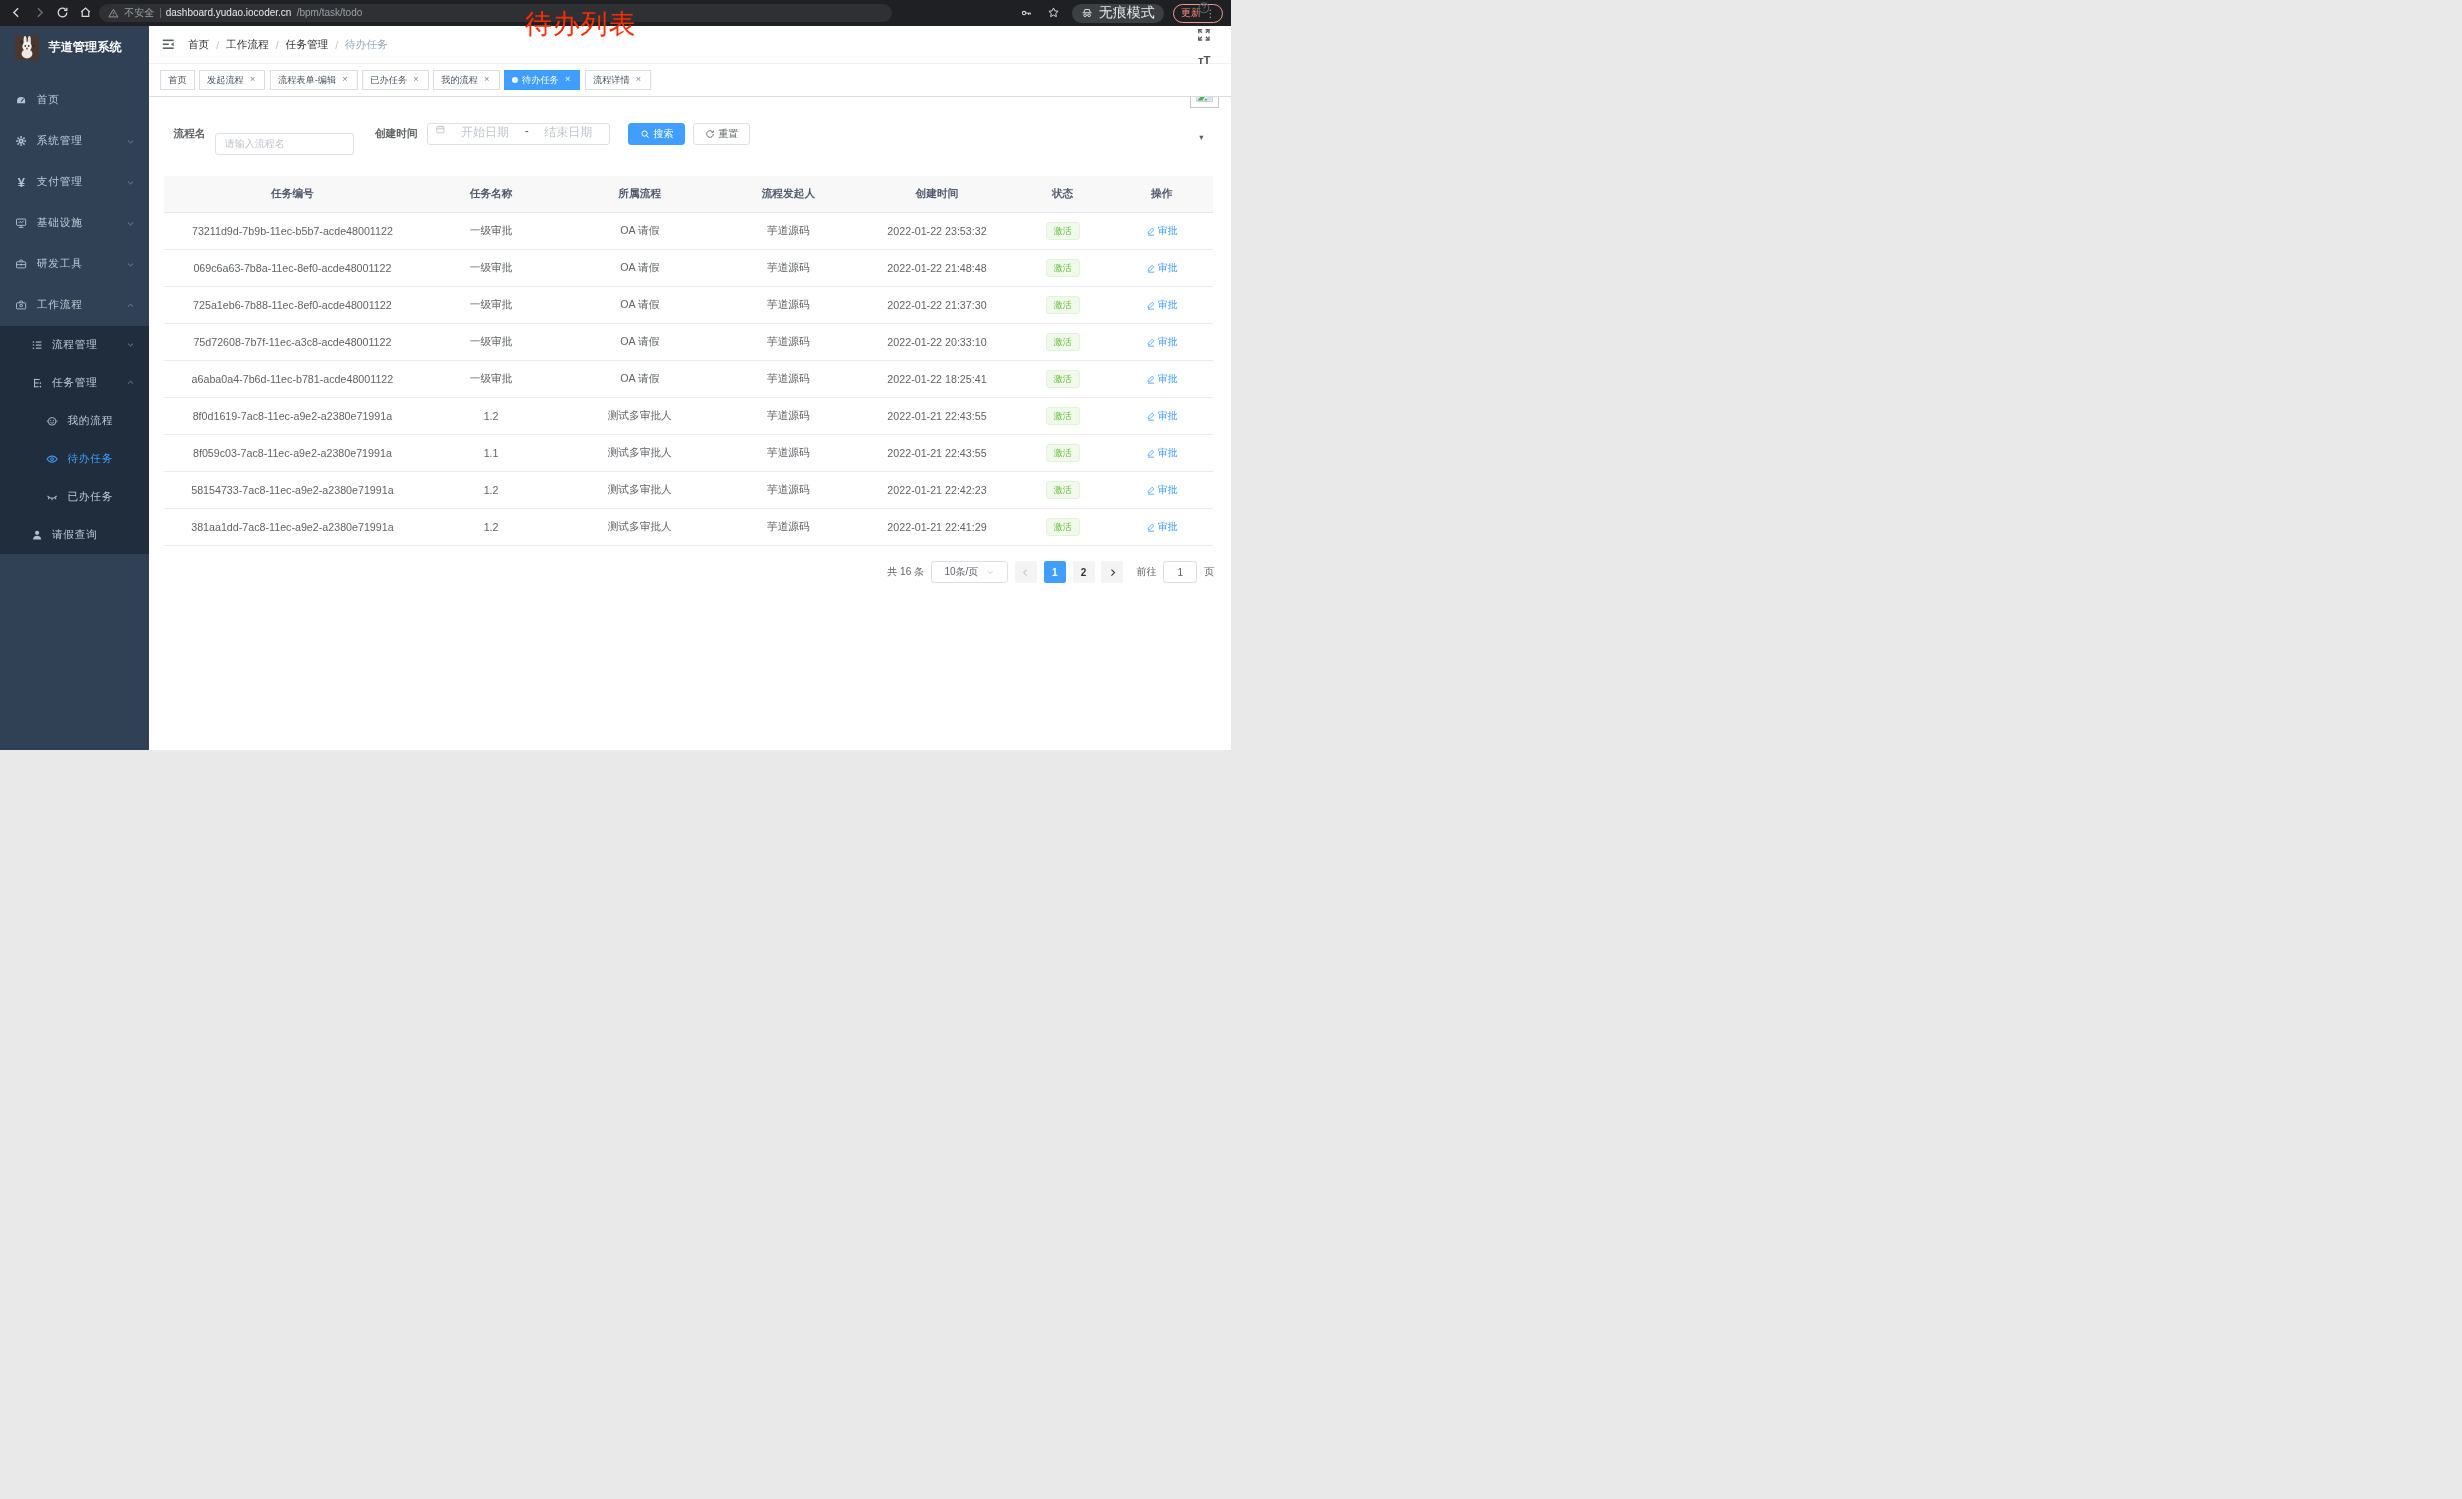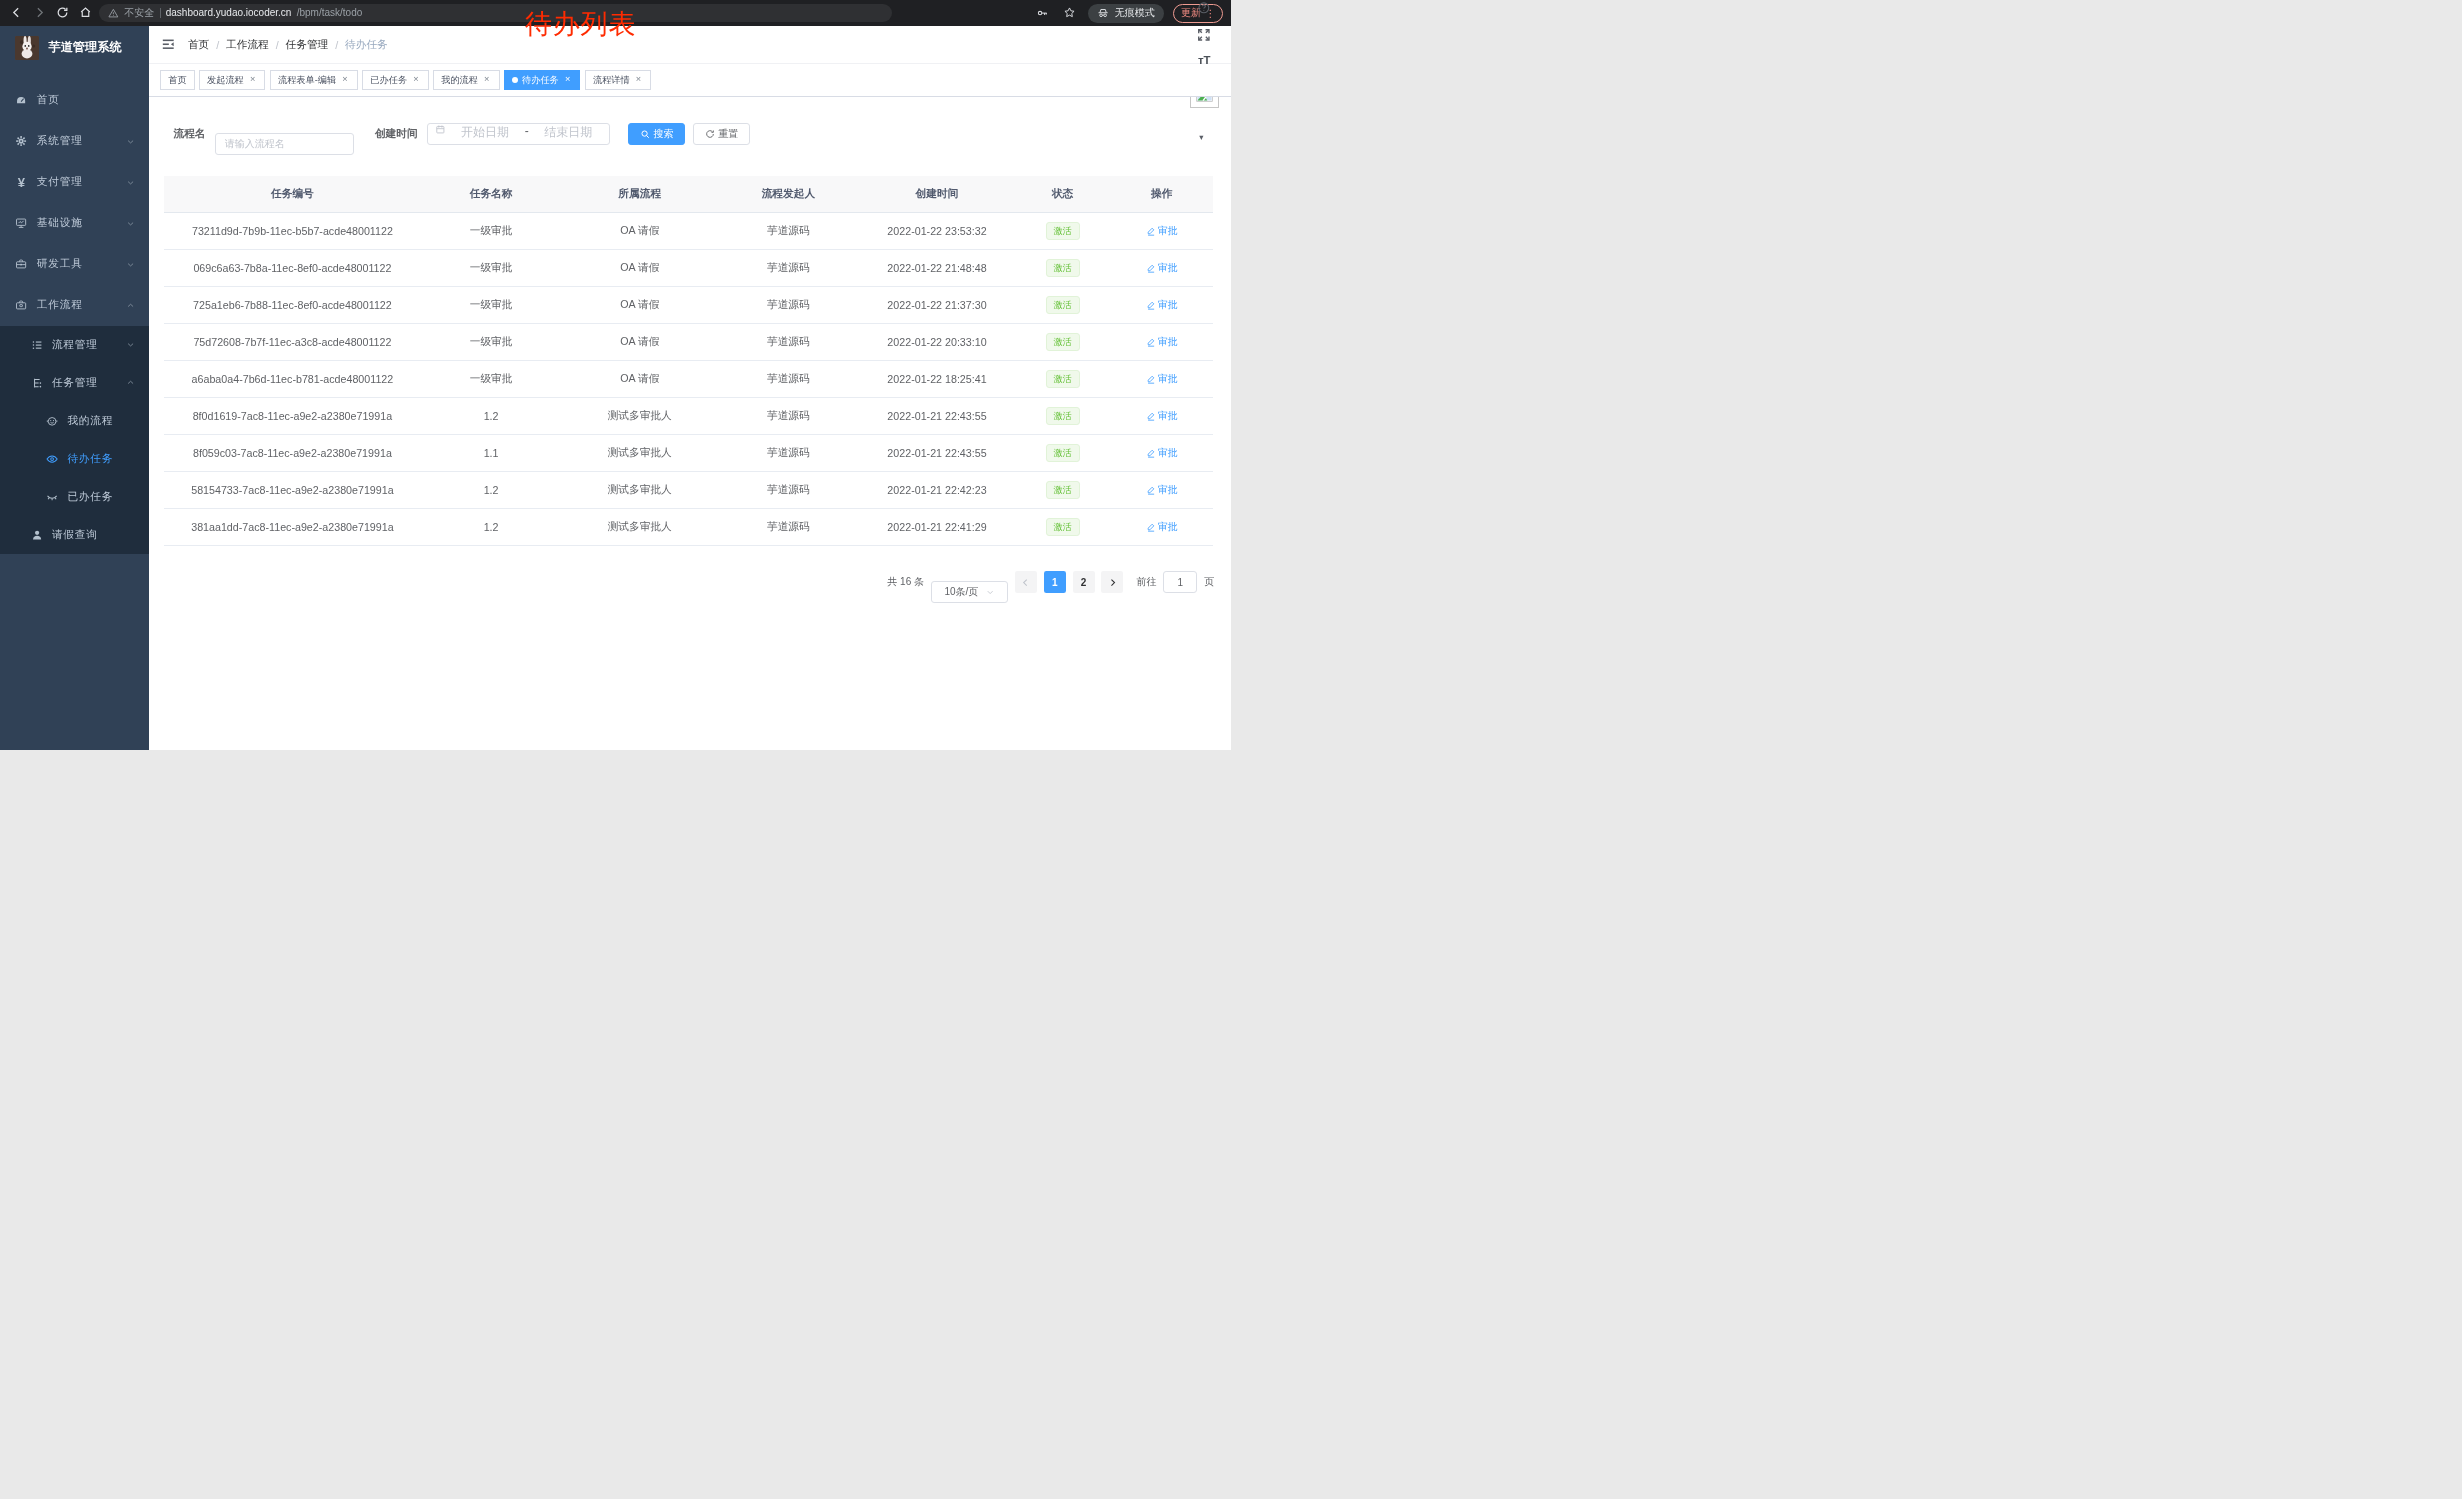--- a/index.html
+++ b/index.html
@@ -8,21 +8,21 @@
 
   
   .chrome { height:26px; background:#1f2023; display:flex; align-items:center; padding:0 7.6px; gap:4.6px;text-align:right; }
   .chrome .navbtn { width:18.3px; height:18.3px; display:flex; align-items:center; justify-content:center; color:#dadce0; flex:0 0 auto; }
   .chrome .navbtn.disabled { color:#717579; }
   .urlbar { flex:1; max-width:793px; height:18.3px; background:#2f3033; border-radius:10px; display:flex; align-items:center; padding:0 9.2px; gap:5.3px; color:#9aa0a6; font-size:10px; }
   .urlbar .sep { width:0.8px; height:10.7px; background:#5f6368; }
   .urlbar .host { color:#e8eaed; }
   .urlbar .path { color:#9aa0a6; }
   .chrome-right { margin-left:auto; display:flex; align-items:center; gap:9.2px; }
-  .incog-pill { display:flex; align-items:center; gap:5.3px; background:#3c4043; border-radius:10px; height:19px; padding:0 9.2px; color:#e8eaed; font-size:10px; }
+  .incog-pill { display:flex; align-items:center; gap:5.3px; background:#3c4043; border-radius:10px; height:19px; padding:0 9.2px; color:#e8eaed; font-size:14px; }
   .update-pill { display:flex; align-items:center; gap:4.6px; border:1.1px solid #ee9b91; border-radius:10px; height:19px; padding:0 6.9px; color:#f28b82; font-size:10px; }
   .update-pill .dots { font-size:10px; letter-spacing:0; color:#f28b82; }
 
   
   .app { display:flex; height:724px; }
 
   
   .sidebar { width:149px; background:#304156; flex:0 0 auto; color:#bfcbd9; overflow:hidden; }
   .logo-row { height:43px; display:flex; align-items:center; padding-left:15.3px; gap:9.2px; }
   .logo-img { width:24px; height:24px; border-radius:1.5px; background:#5a4336; position:relative; overflow:hidden; flex:0 0 auto; }
@@ -76,21 +76,21 @@
 
   
   .tbl { width:1049px; margin-top:20.6px; border-collapse:collapse; table-layout:fixed; font-size:10.7px; }
   .tbl th { background:#f8f8f9; color:#515a6e; font-weight:bold; height:37px; border-bottom:0.8px solid #e3e8ee; text-align:center; }
   .tbl td { height:37px; color:#606266; text-align:center; border-bottom:0.8px solid #e8ecf2; overflow:hidden; white-space:nowrap; }
   .badge { display:inline-block; padding:1.5px 6.9px; font-size:9.2px; color:#67c23a; background:#f0f9eb; border:0.8px solid #e1f3d8; border-radius:3.1px; }
   .act-link { color:#409eff; font-size:10px; display:inline-flex; align-items:center; gap:2.3px; cursor:pointer; }
 
   
   .pager { display:flex; align-items:center; justify-content:flex-end; gap:6.9px; margin:15.3px 1.5px 0 0; font-size:10px; color:#606266; }
-  .psel { width:77px; height:22px; border:0.8px solid #dcdfe6; border-radius:3.1px; display:flex; align-items:center; justify-content:center; gap:7.6px; color:#606266;margin-top:20px; }
+  .psel { width:77px; height:22px; border:0.8px solid #dcdfe6; border-radius:3.1px; display:flex; align-items:center; justify-content:center; gap:7.6px; color:#606266; }
   .psel .chev { color:#c0c4cc; }
   .pbtn { min-width:22px; height:22px; border-radius:2.3px; background:#f4f4f5; display:flex; align-items:center; justify-content:center; color:#303133; font-weight:bold; cursor:pointer; }
   .pbtn.prev { color:#c0c4cc; }
   .pbtn.page.active { background:#409eff; color:#fff; }
   .goto-input { width:34px; height:22px; border:0.8px solid #dcdfe6; border-radius:3.1px; text-align:center; font-size:10px; color:#606266; font-family:inherit; }
 
   
   .annotation { position:absolute; left:525px; top:6.1px; font-size:27px; color:#fe2b01; font-weight:500; letter-spacing:0.8px; z-index:50; pointer-events:none; }
 
   svg { display:block; }

